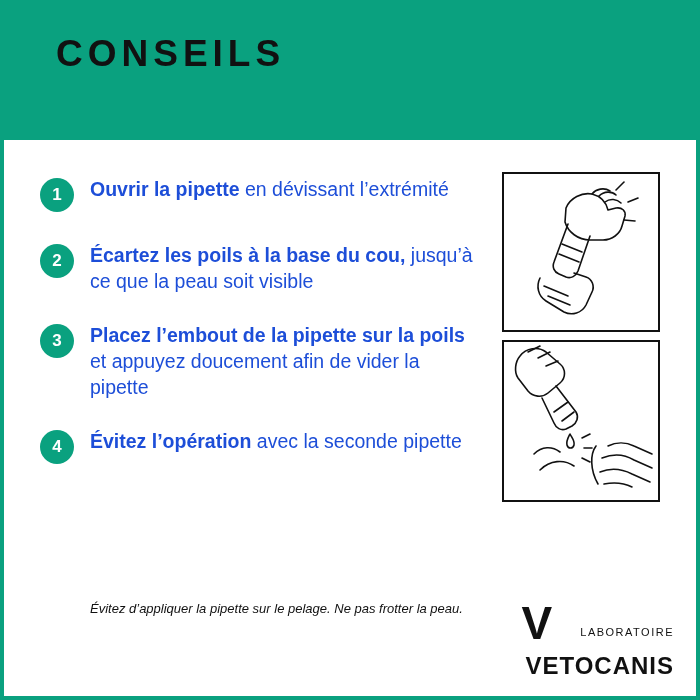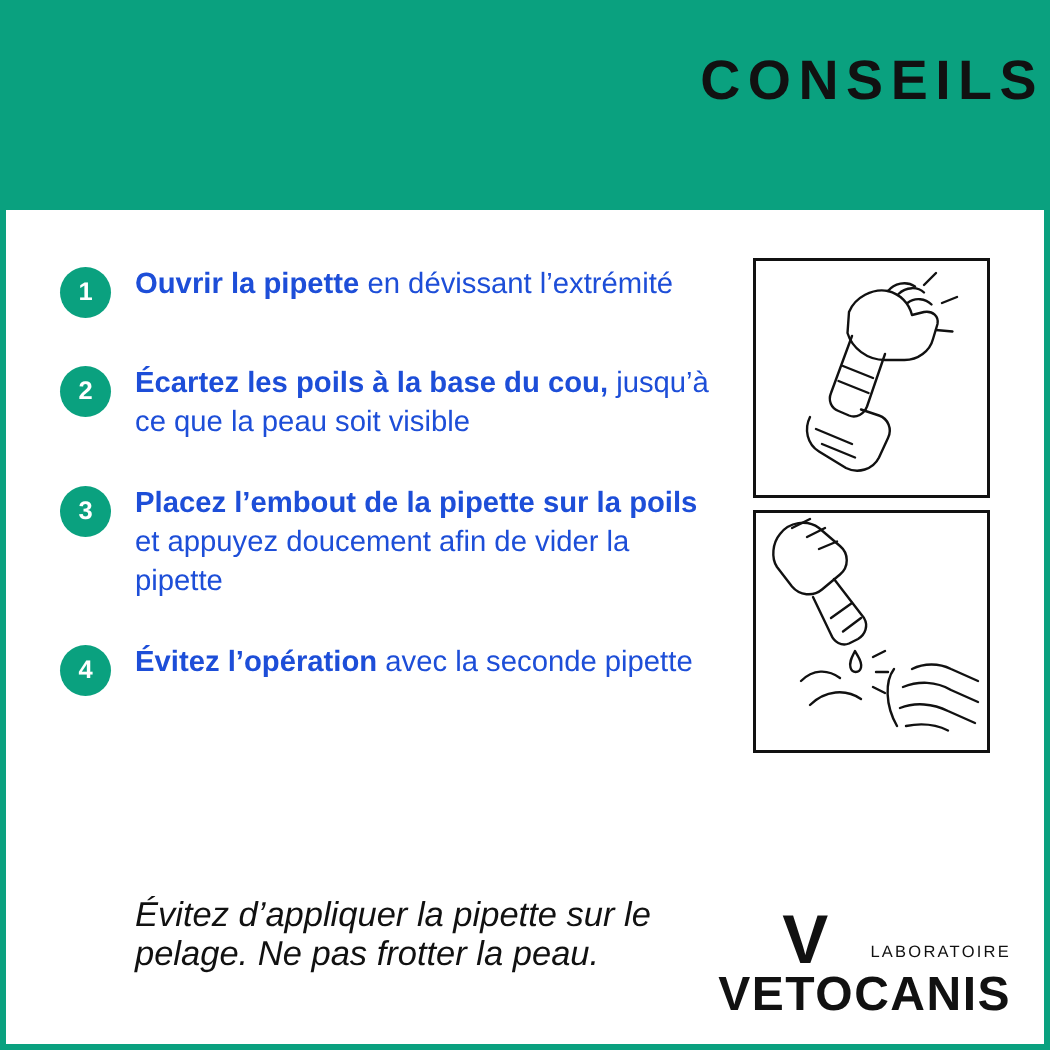--- a/index.html
+++ b/index.html
@@ -24,21 +24,20 @@
   
   .header {
     position: absolute;
     left: 0;
     top: 0;
     width: 692px;
     height: 136px;
     background: #0aa17f;
     box-sizing: border-box;
     padding: 28px 0 0 52px;
-    text-align: right;
   }
   .header-line {
     color: #111111;
     font-weight: bold;
     font-size: 37px;
     letter-spacing: 5px;
     line-height: 44px;
     white-space: nowrap;
   }
   
@@ -84,21 +83,21 @@
   .step-2 { margin-bottom: 28px; }
   .step-3 { margin-bottom: 28px; }
   .step-4 { margin-bottom: 10px; }
 
   .note {
     position: absolute;
     left: 86px;
     top: 592px;
     width: 420px;
     font-style: italic;
-    font-size: 23px;
+    font-size: 13px;
     line-height: 26px;
     color: #111111;
   }
   
   .illus {
     position: absolute;
     border: 2px solid #111111;
     background: #ffffff;
     box-sizing: border-box;
   }
@@ -136,25 +135,25 @@
     margin-right: 4px;
   }
   .logo-lab {
     font-size: 11px;
     letter-spacing: 1.5px;
     color: #111111;
     margin-bottom: 4px;
     margin-left: 25px;
   }
   .logo-name {
-    font-size: 32px;
+    font-size: 24px;
     font-weight: bold;
     letter-spacing: 1px;
     color: #111111;
-    margin-top: 1px;
+    margin-top: 12px;
   }
 </style>
 </head>
 <body>
 
 <div class="page">
 
   <div class="header">
     <div class="header-line">CONSEILS</div>
   </div>

